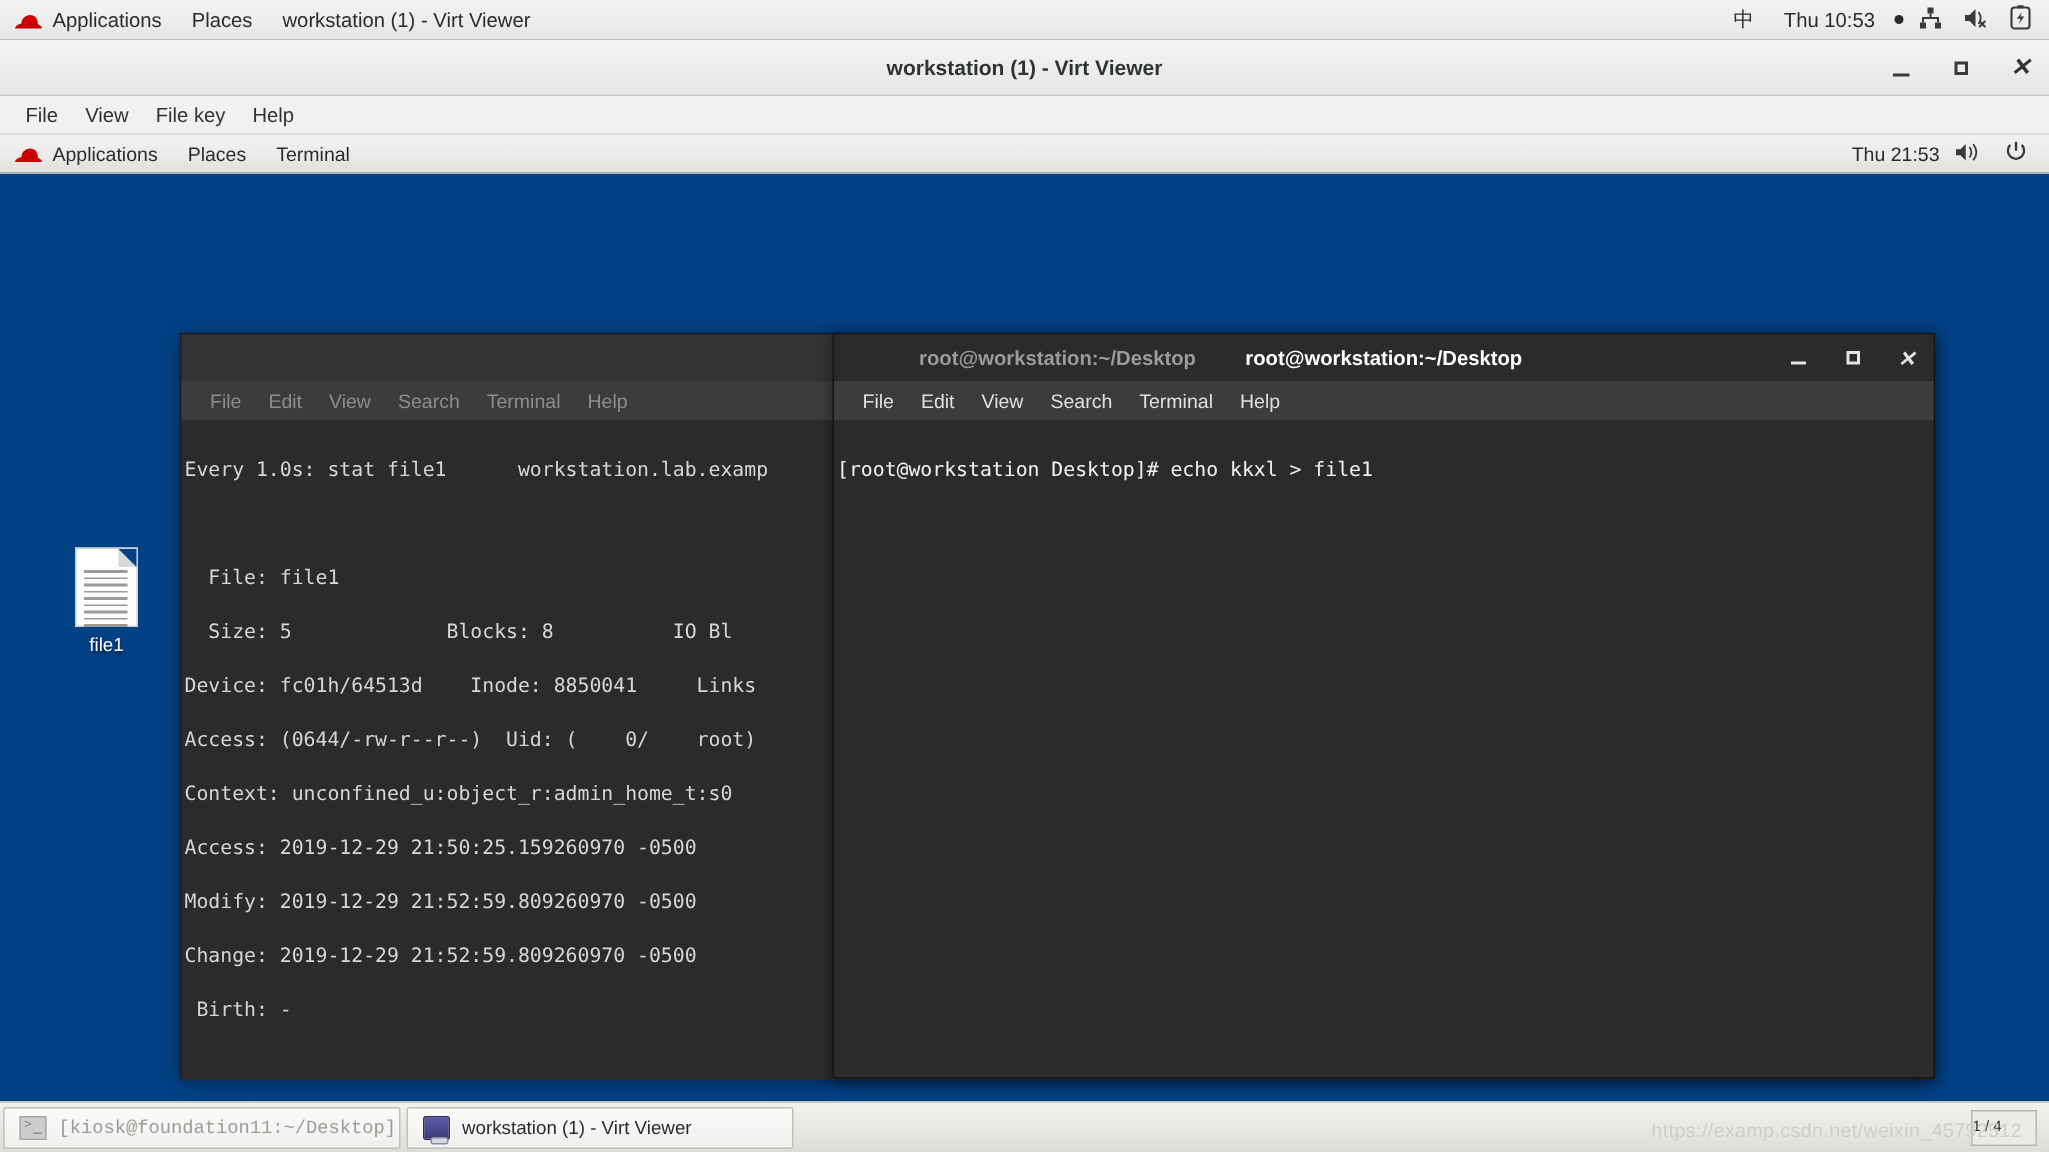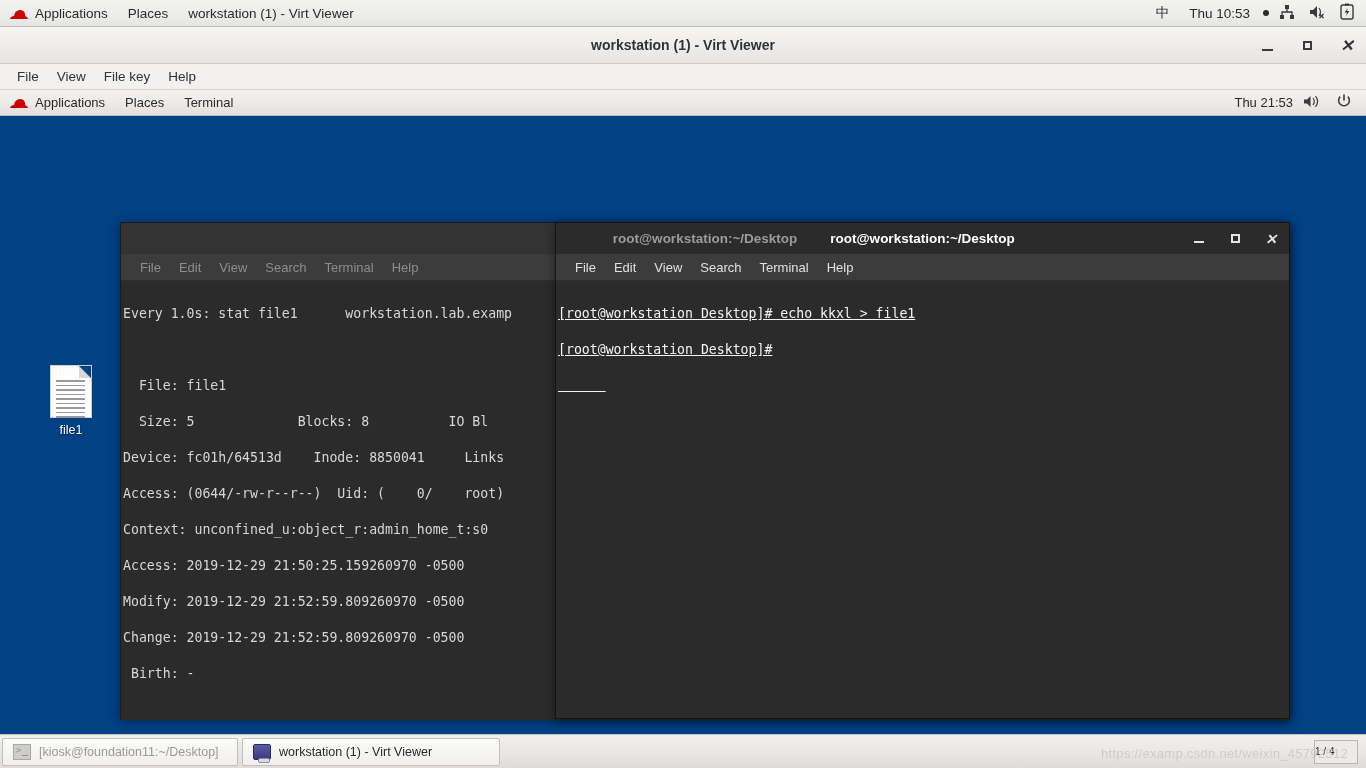--- a/index.html
+++ b/index.html
@@ -142,21 +142,21 @@
   
   .term.inactive { left: 120px; top: 132px; width: 1170px; height: 497px; border: 1px solid #1c1c1c; }
   .term.inactive .term-title { background: #333333; color: #9b9b9b; }
   .term.inactive .term-menu { background: #3c3c3c; color: #8d8d8d; border-bottom: 1px solid #2f2f2f; }
   .term.inactive .term-body { background: #2b2b2b; color: #d6d6d6; height: 439px; }
 
   
   .term.active { left: 555px; top: 132px; width: 735px; height: 497px; border: 1px solid #141414; }
   .term.active .term-title { background: #2b2b2b; color: #ffffff; }
   .term.active .term-menu { background: #3c3c3c; color: #e0e0e0; border-bottom: 1px solid #2f2f2f; }
-  .term.active .term-body { background: #2b2b2b; color: #f2f2f2; height: 313px; position: relative; text-decoration: underline; }
+  .term.active .term-body { background: #2b2b2b; color: #f2f2f2; height: 313px; position: relative; }
   .term-winbtns {
     position: absolute; right: 10px; top: 0; height: 31px; display: flex; align-items: center; gap: 20px;
     z-index: 3;
   }
   .term-winbtns .tb { width: 16px; height: 16px; display: flex; align-items: center; justify-content: center; }
   .tb .t-min { width: 10px; height: 2px; background: #e3e3e3; margin-top: 7px; }
   .tb .t-max { width: 9px; height: 9px; border: 2px solid #e3e3e3; }
   .tb .t-close { color: #e3e3e3; font-size: 14px; font-weight: bold; line-height: 1; }
 
   .scrollbar {
@@ -176,21 +176,21 @@
     border-top: 1px solid #c4c2bd;
     display: flex; align-items: center; padding: 0 2px;
   }
   .tb-btn {
     height: 28px; display: flex; align-items: center; gap: 8px;
     padding: 0 10px; font-size: 12.5px; color: #2b2b2b;
     border: 1px solid #c2c0bb;
     background: linear-gradient(to bottom, #fbfbfa 0%, #f0efed 100%);
     border-radius: 2px; margin-right: 4px;
   }
-  .tb-btn.w1 { width: 236px; }
+  .tb-btn.w1 { width: 265px; font-family: Liberation Mono, monospace; }
   .tb-btn.w2 { width: 258px; }
   .tb-spacer { flex: 1 1 auto; }
   .wspace {
     min-width: 44px; height: 24px; margin-right: 6px;
     border: 1px solid #b9b7b2; background: #edebe8;
     display: flex; align-items: center; justify-content: flex-start;
     font-size: 10px; color: #2b2b2b; margin-left: 21px;
   }
   .term-mini {
     width: 18px; height: 16px; background: #4a4a4a; border: 1px solid #8b8b8b;
@@ -409,21 +409,20 @@
       <div class="term-menu">
         <span class="tm">File</span>
         <span class="tm">Edit</span>
         <span class="tm">View</span>
         <span class="tm">Search</span>
         <span class="tm">Terminal</span>
         <span class="tm">Help</span>
       </div>
       <div class="term-body">
 <div>[root@workstation Desktop]# echo kkxl &gt; file1</div>
-<div>[root@workstation Desktop]#</div>
       </div>
     </div>
 
     <div class="guest-taskbar">
       <div class="tb-btn w1">
         <span class="term-mini"></span>
         <span>root@workstation:~/Desktop</span>
       </div>
       <div class="tb-btn w2">
         <span class="term-mini"></span>

